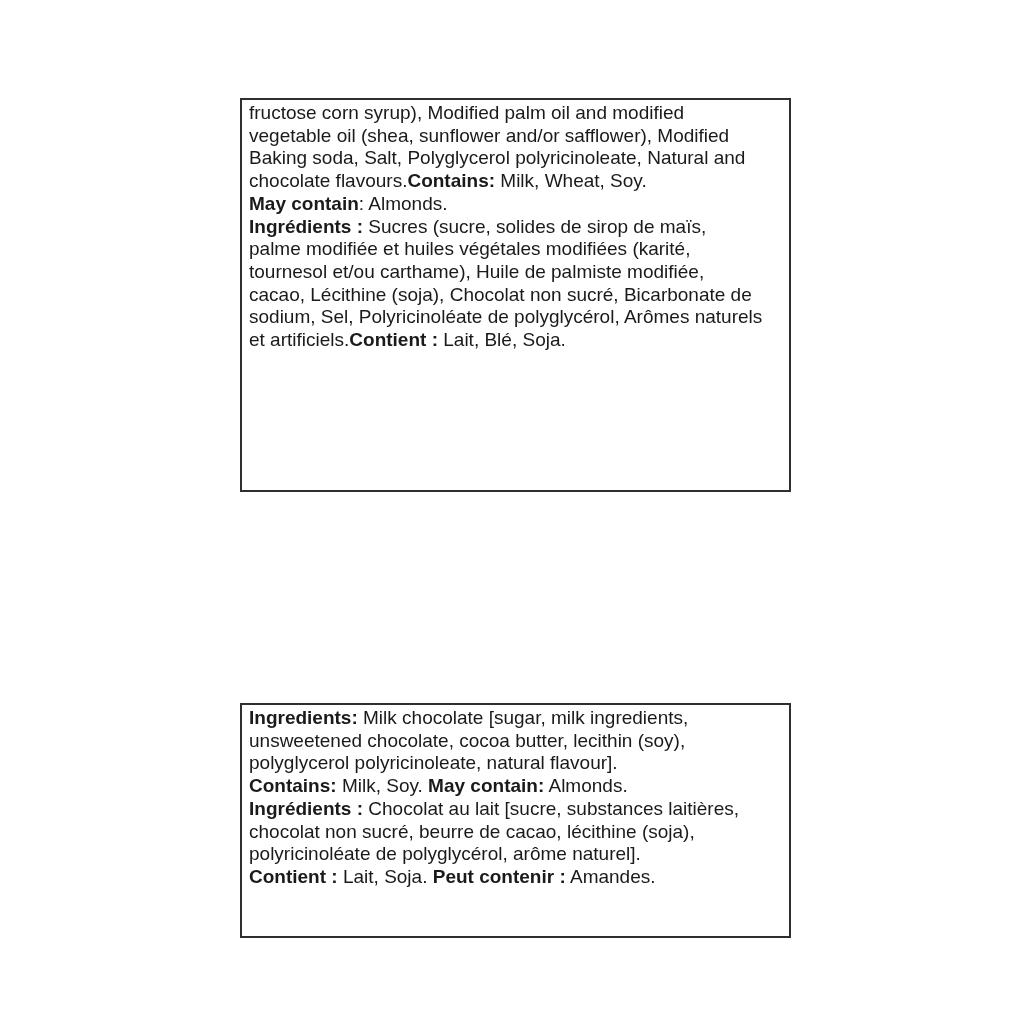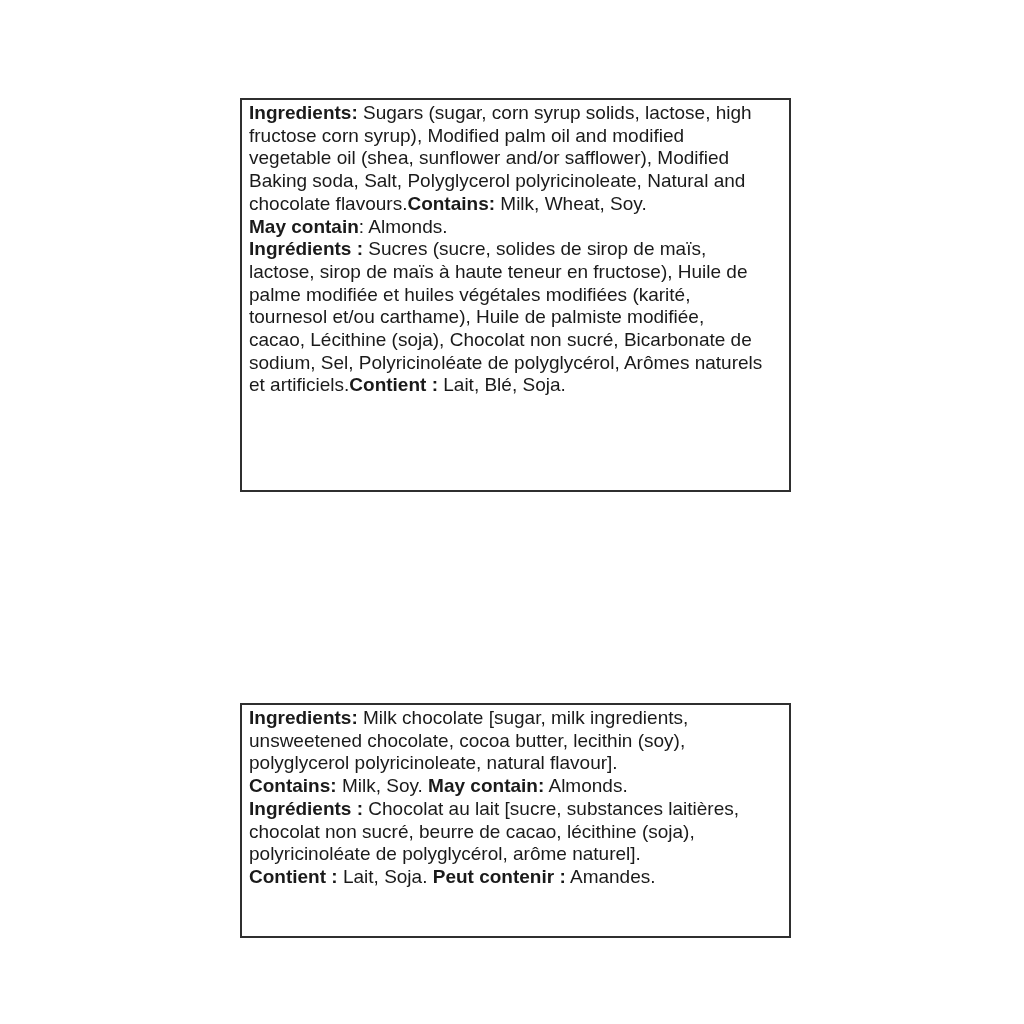--- a/index.html
+++ b/index.html
@@ -46,28 +46,26 @@
     width: 551px;
     height: 235px;
   }
 </style>
 </head>
 <body>
 
 <div class="page">
 
   <div id="label-top" class="label-box">
-      <div class="line"><span class="bold">Ingredients:</span><span> Sugars (sugar, corn syrup solids, lactose, high</span></div>
       <div class="line"><span>fructose corn syrup), Modified palm oil and modified</span></div>
       <div class="line"><span>vegetable oil (shea, sunflower and/or safflower), Modified</span></div>
       <div class="line"><span>Baking soda, Salt, Polyglycerol polyricinoleate, Natural and</span></div>
       <div class="line"><span>chocolate flavours.</span><span class="bold">Contains:</span><span> Milk, Wheat, Soy.</span></div>
       <div class="line"><span class="bold">May contain</span><span>: Almonds.</span></div>
       <div class="line"><span class="bold">Ingrédients :</span><span> Sucres (sucre, solides de sirop de maïs,</span></div>
-      <div class="line"><span>lactose, sirop de maïs à haute teneur en fructose), Huile de</span></div>
       <div class="line"><span>palme modifiée et huiles végétales modifiées (karité,</span></div>
       <div class="line"><span>tournesol et/ou carthame), Huile de palmiste modifiée,</span></div>
       <div class="line"><span>cacao, Lécithine (soja), Chocolat non sucré, Bicarbonate de</span></div>
       <div class="line"><span>sodium, Sel, Polyricinoléate de polyglycérol, Arômes naturels</span></div>
       <div class="line"><span>et artificiels.</span><span class="bold">Contient :</span><span> Lait, Blé, Soja.</span></div>
     </div>
 
   <div id="label-bottom" class="label-box">
       <div class="line"><span class="bold">Ingredients:</span><span> Milk chocolate [sugar, milk ingredients,</span></div>
       <div class="line"><span>unsweetened chocolate, cocoa butter, lecithin (soy),</span></div>

